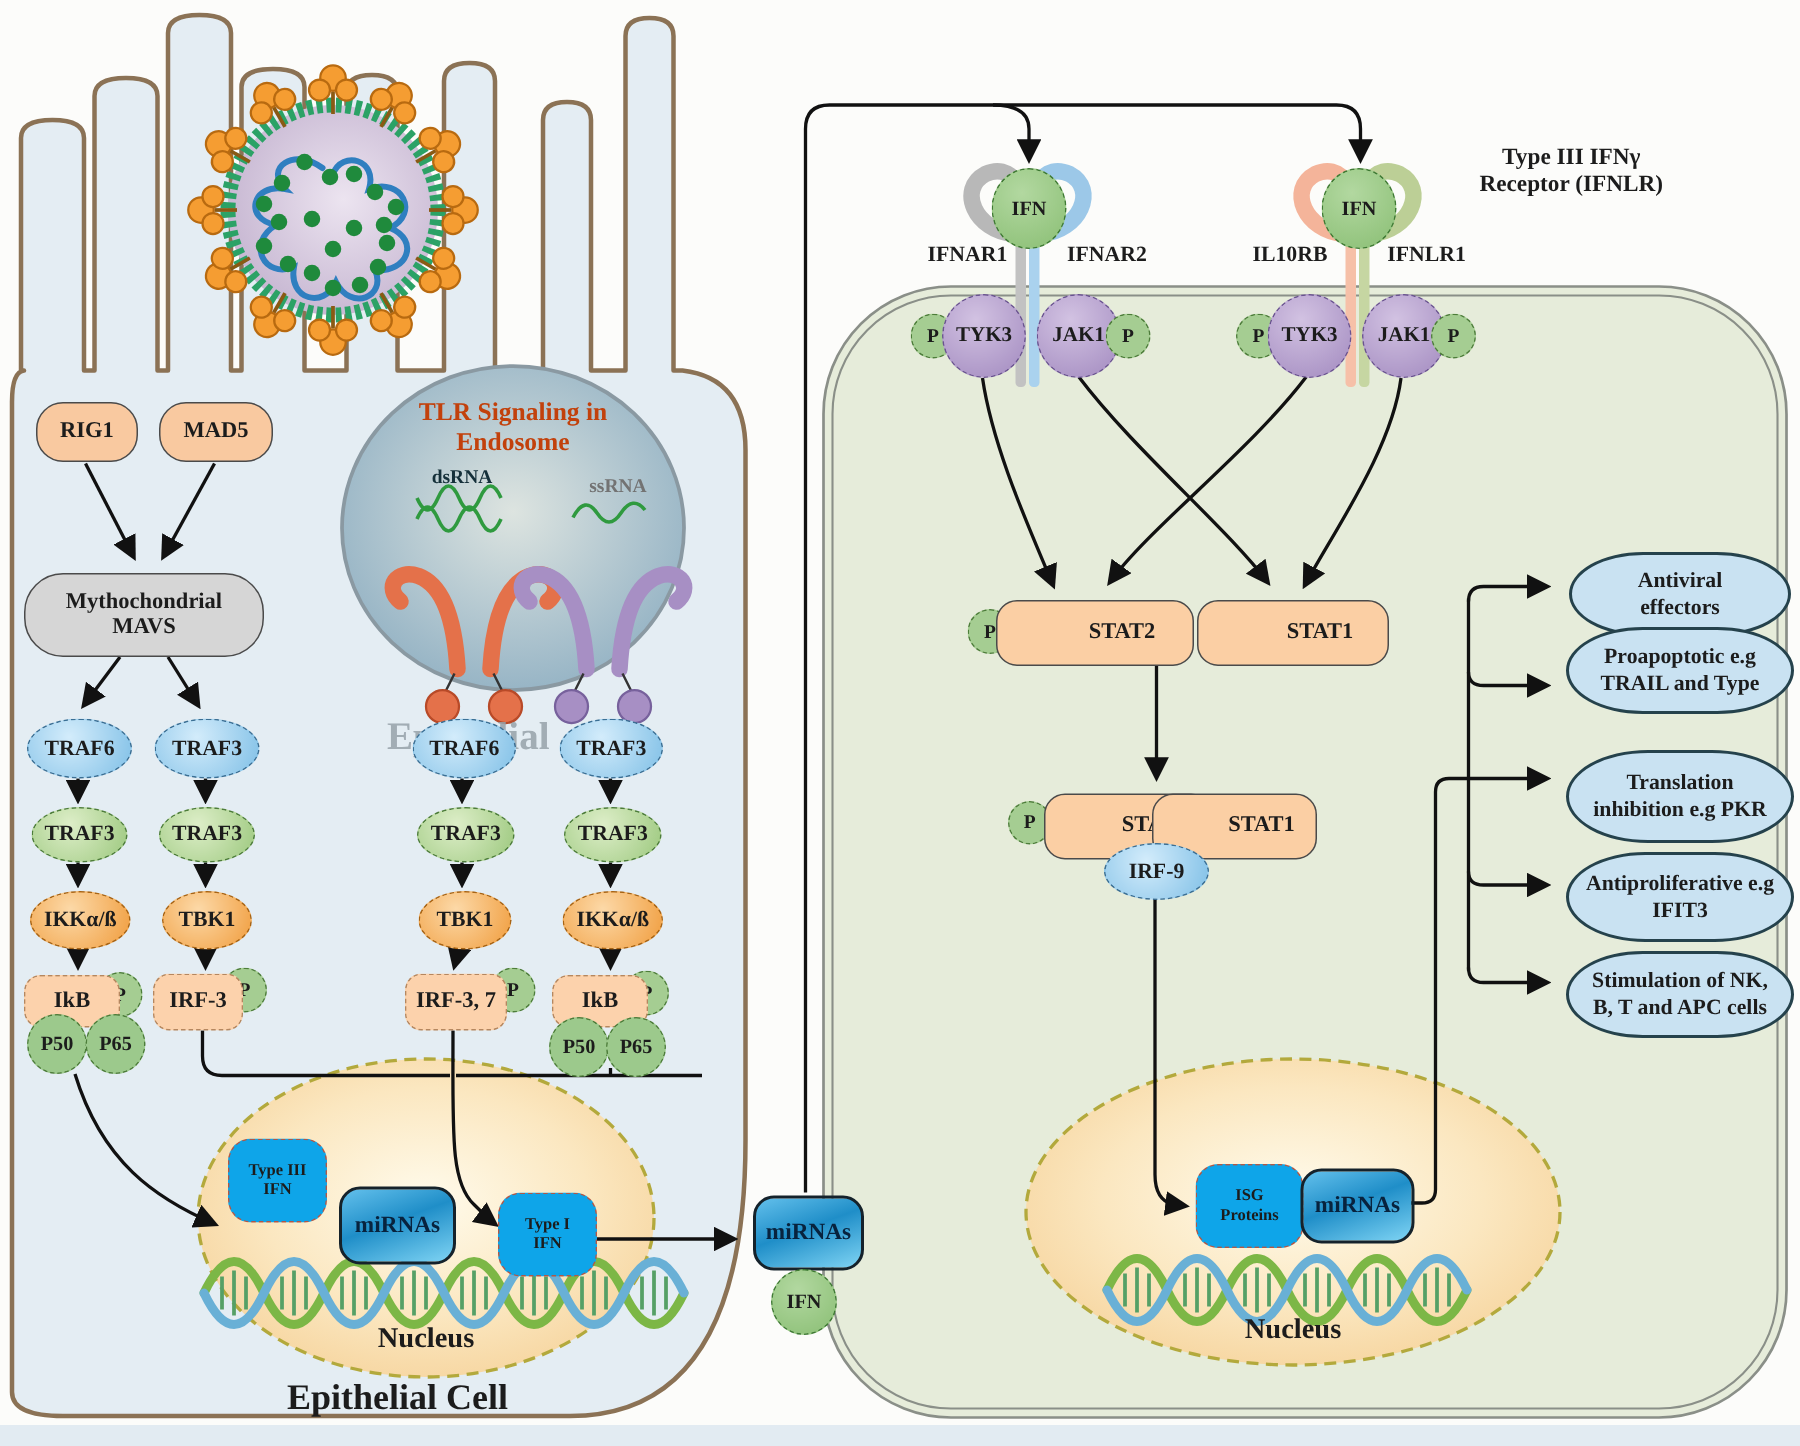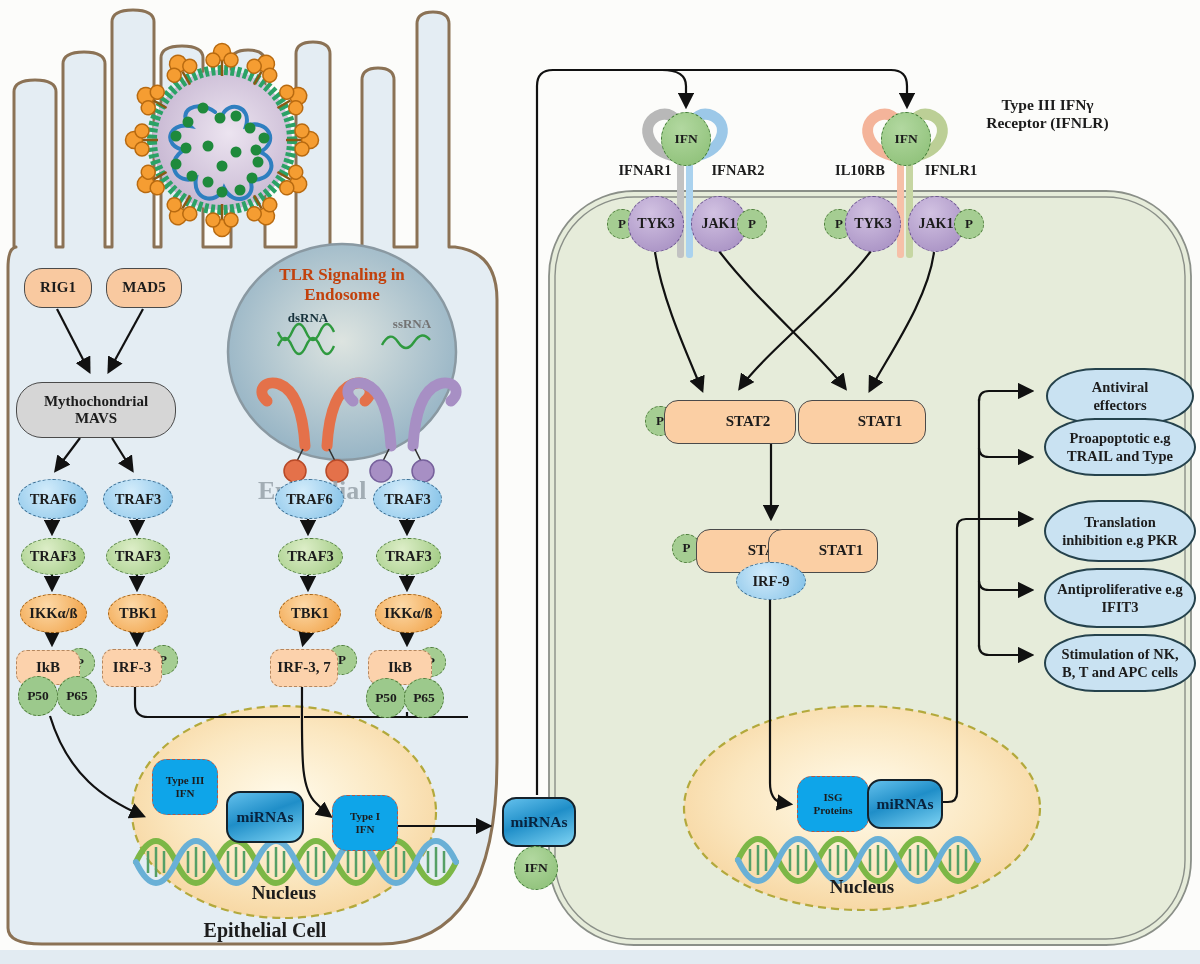--- a/index.html
+++ b/index.html
@@ -303,21 +303,21 @@
   <span>IFN</span>
 </div>
 <div class="abs box mirna" style="left:226px;top:791px;width:74px;height:48px;">
       <span>miRNAs</span>
     </div>
 <div class="abs box pink" style="left:332px;top:795px;width:64px;height:54px;">
   <span>Type I</span>
   <span>IFN</span>
 </div>
 <div class="abs lbl" style="left:224px;top:882px;width:120px;font-size:19px;">Nucleus</div>
-<div class="abs lbl" style="left:185px;top:919px;width:160px;font-size:20px;">Epithelial Cell</div>
+<div class="abs lbl" style="left:185px;top:919px;width:160px;font-size:24px;">Epithelial Cell</div>
 
 <div class="abs box mirna" style="left:502px;top:797px;width:70px;height:46px;">
       <span>miRNAs</span>
     </div>
 <div class="abs box lig" style="left:514px;top:846px;width:42px;height:42px;">
       <span>IFN</span>
     </div>
 
 <div class="abs box" style="left:960px;top:90px;width:175px;height:48px;font-size:15.5px;">
   <span>Type III IFNγ</span>

